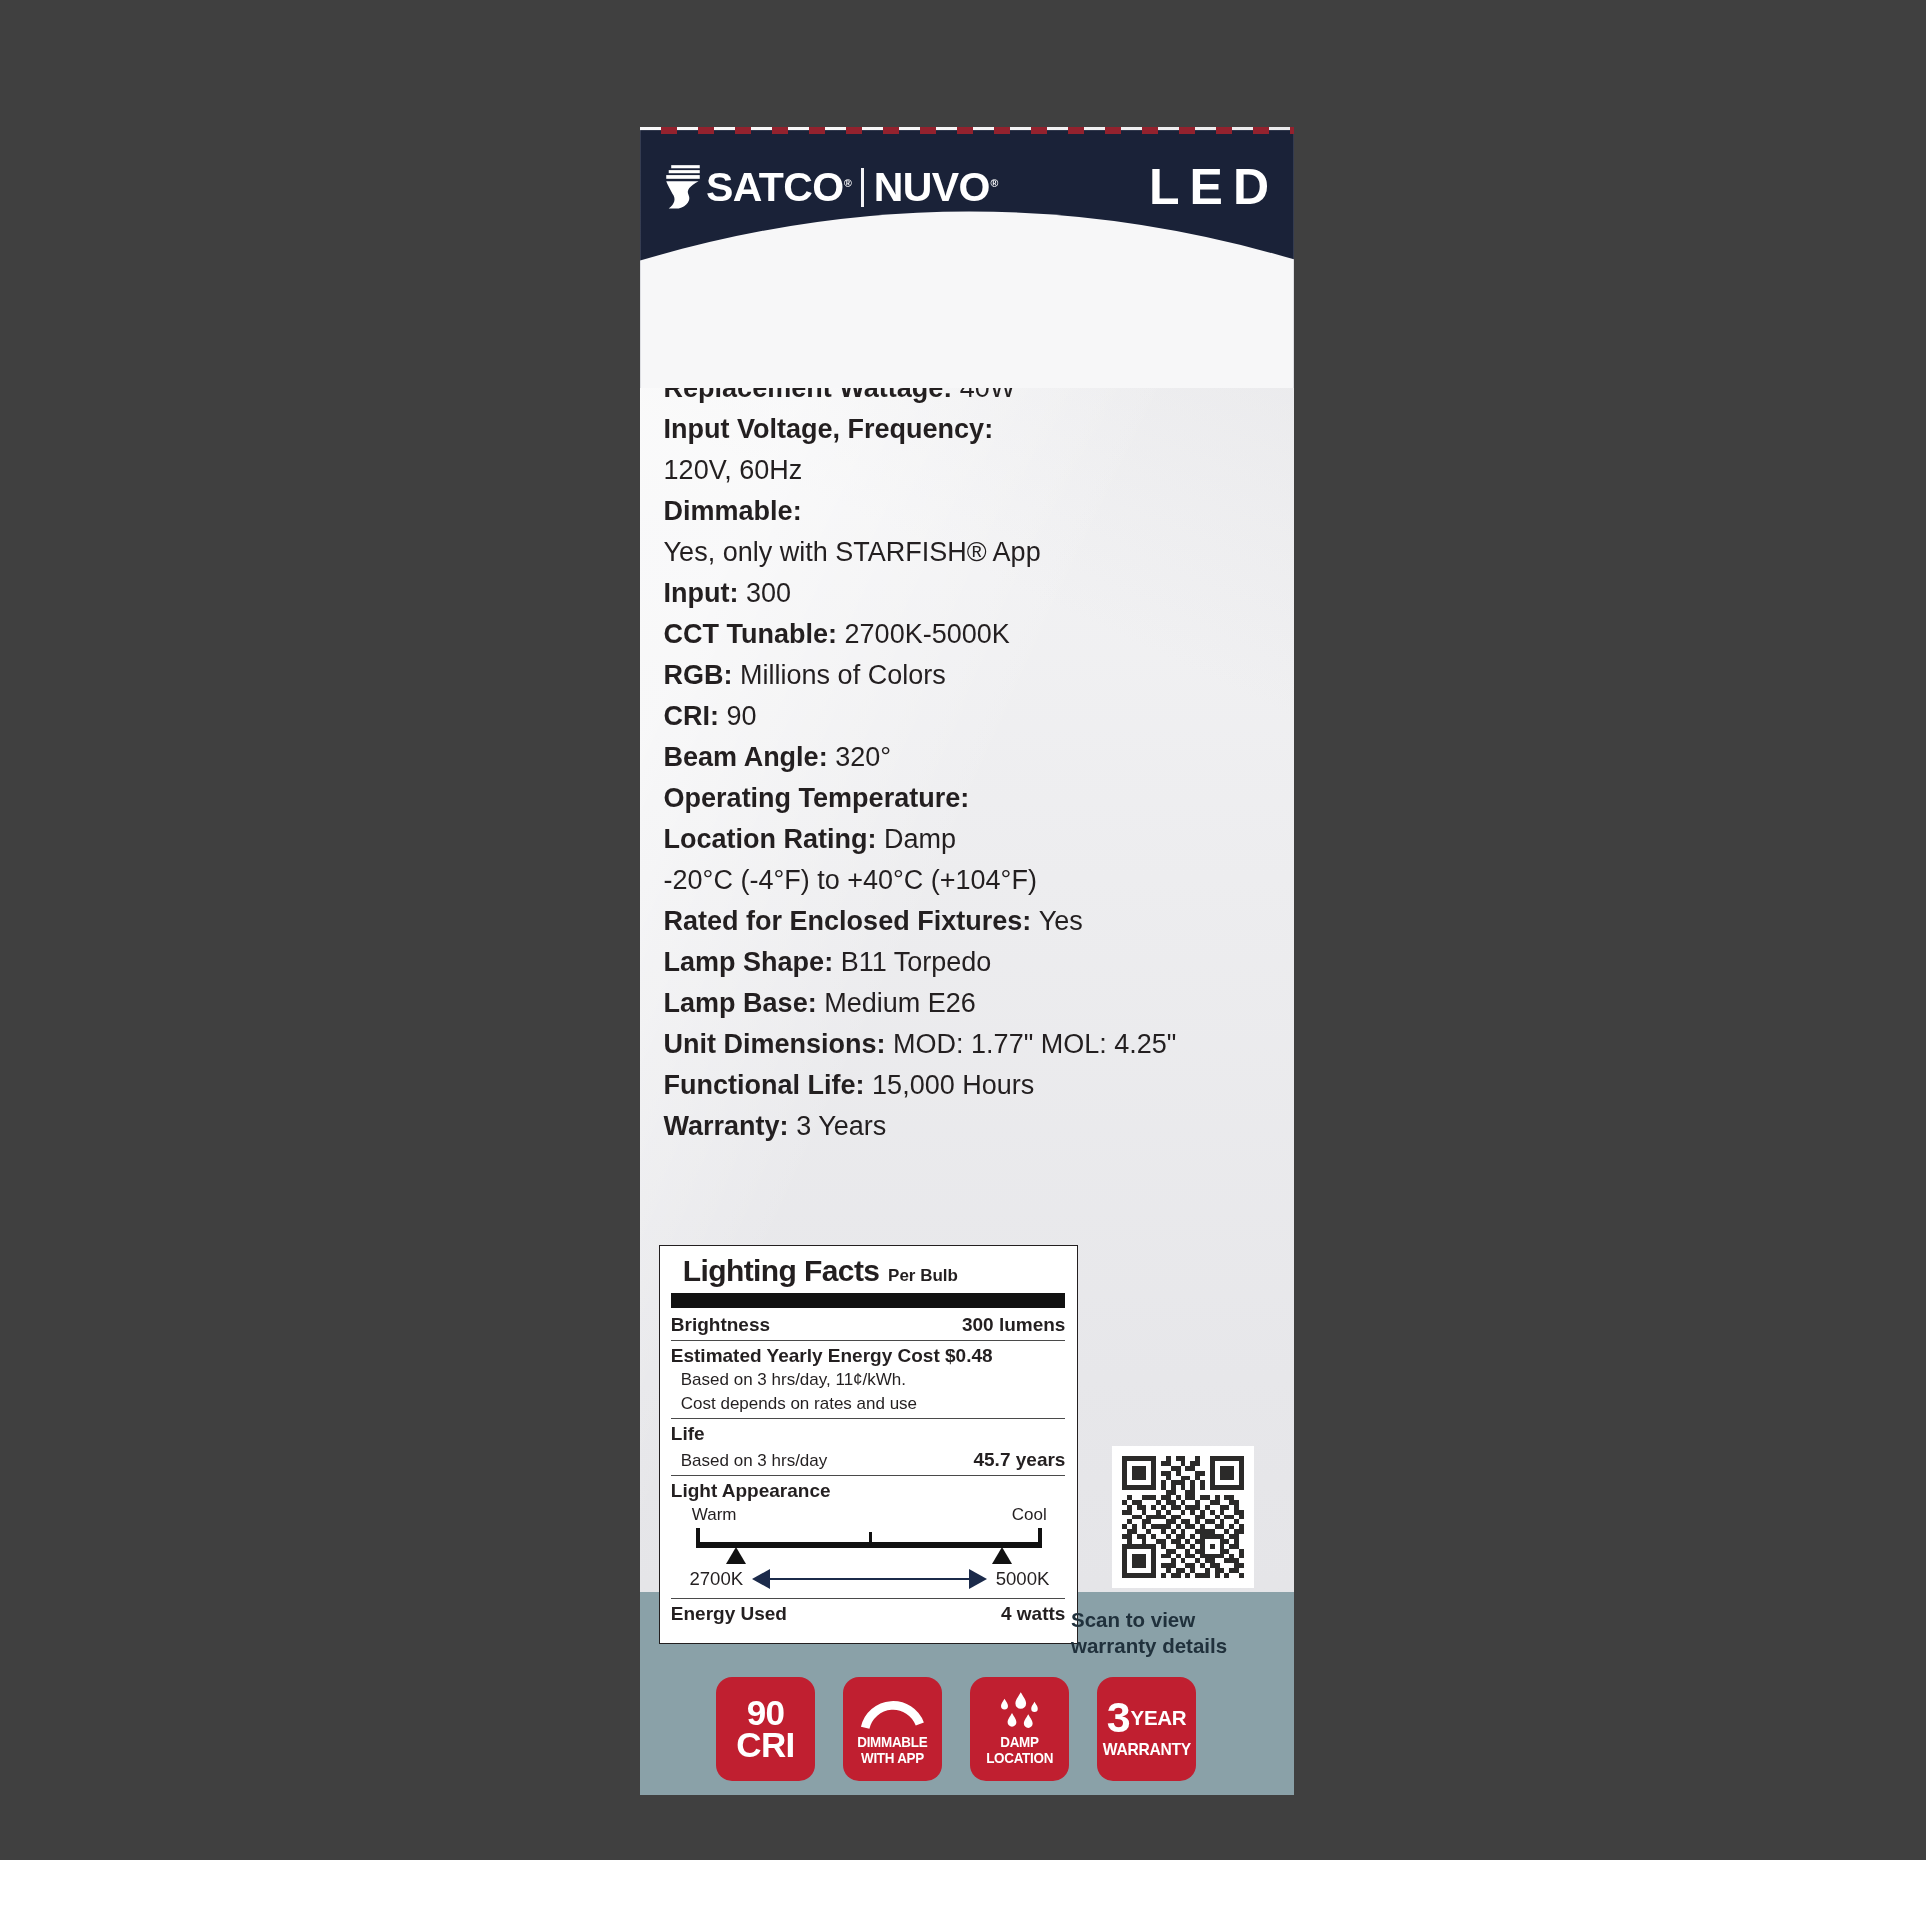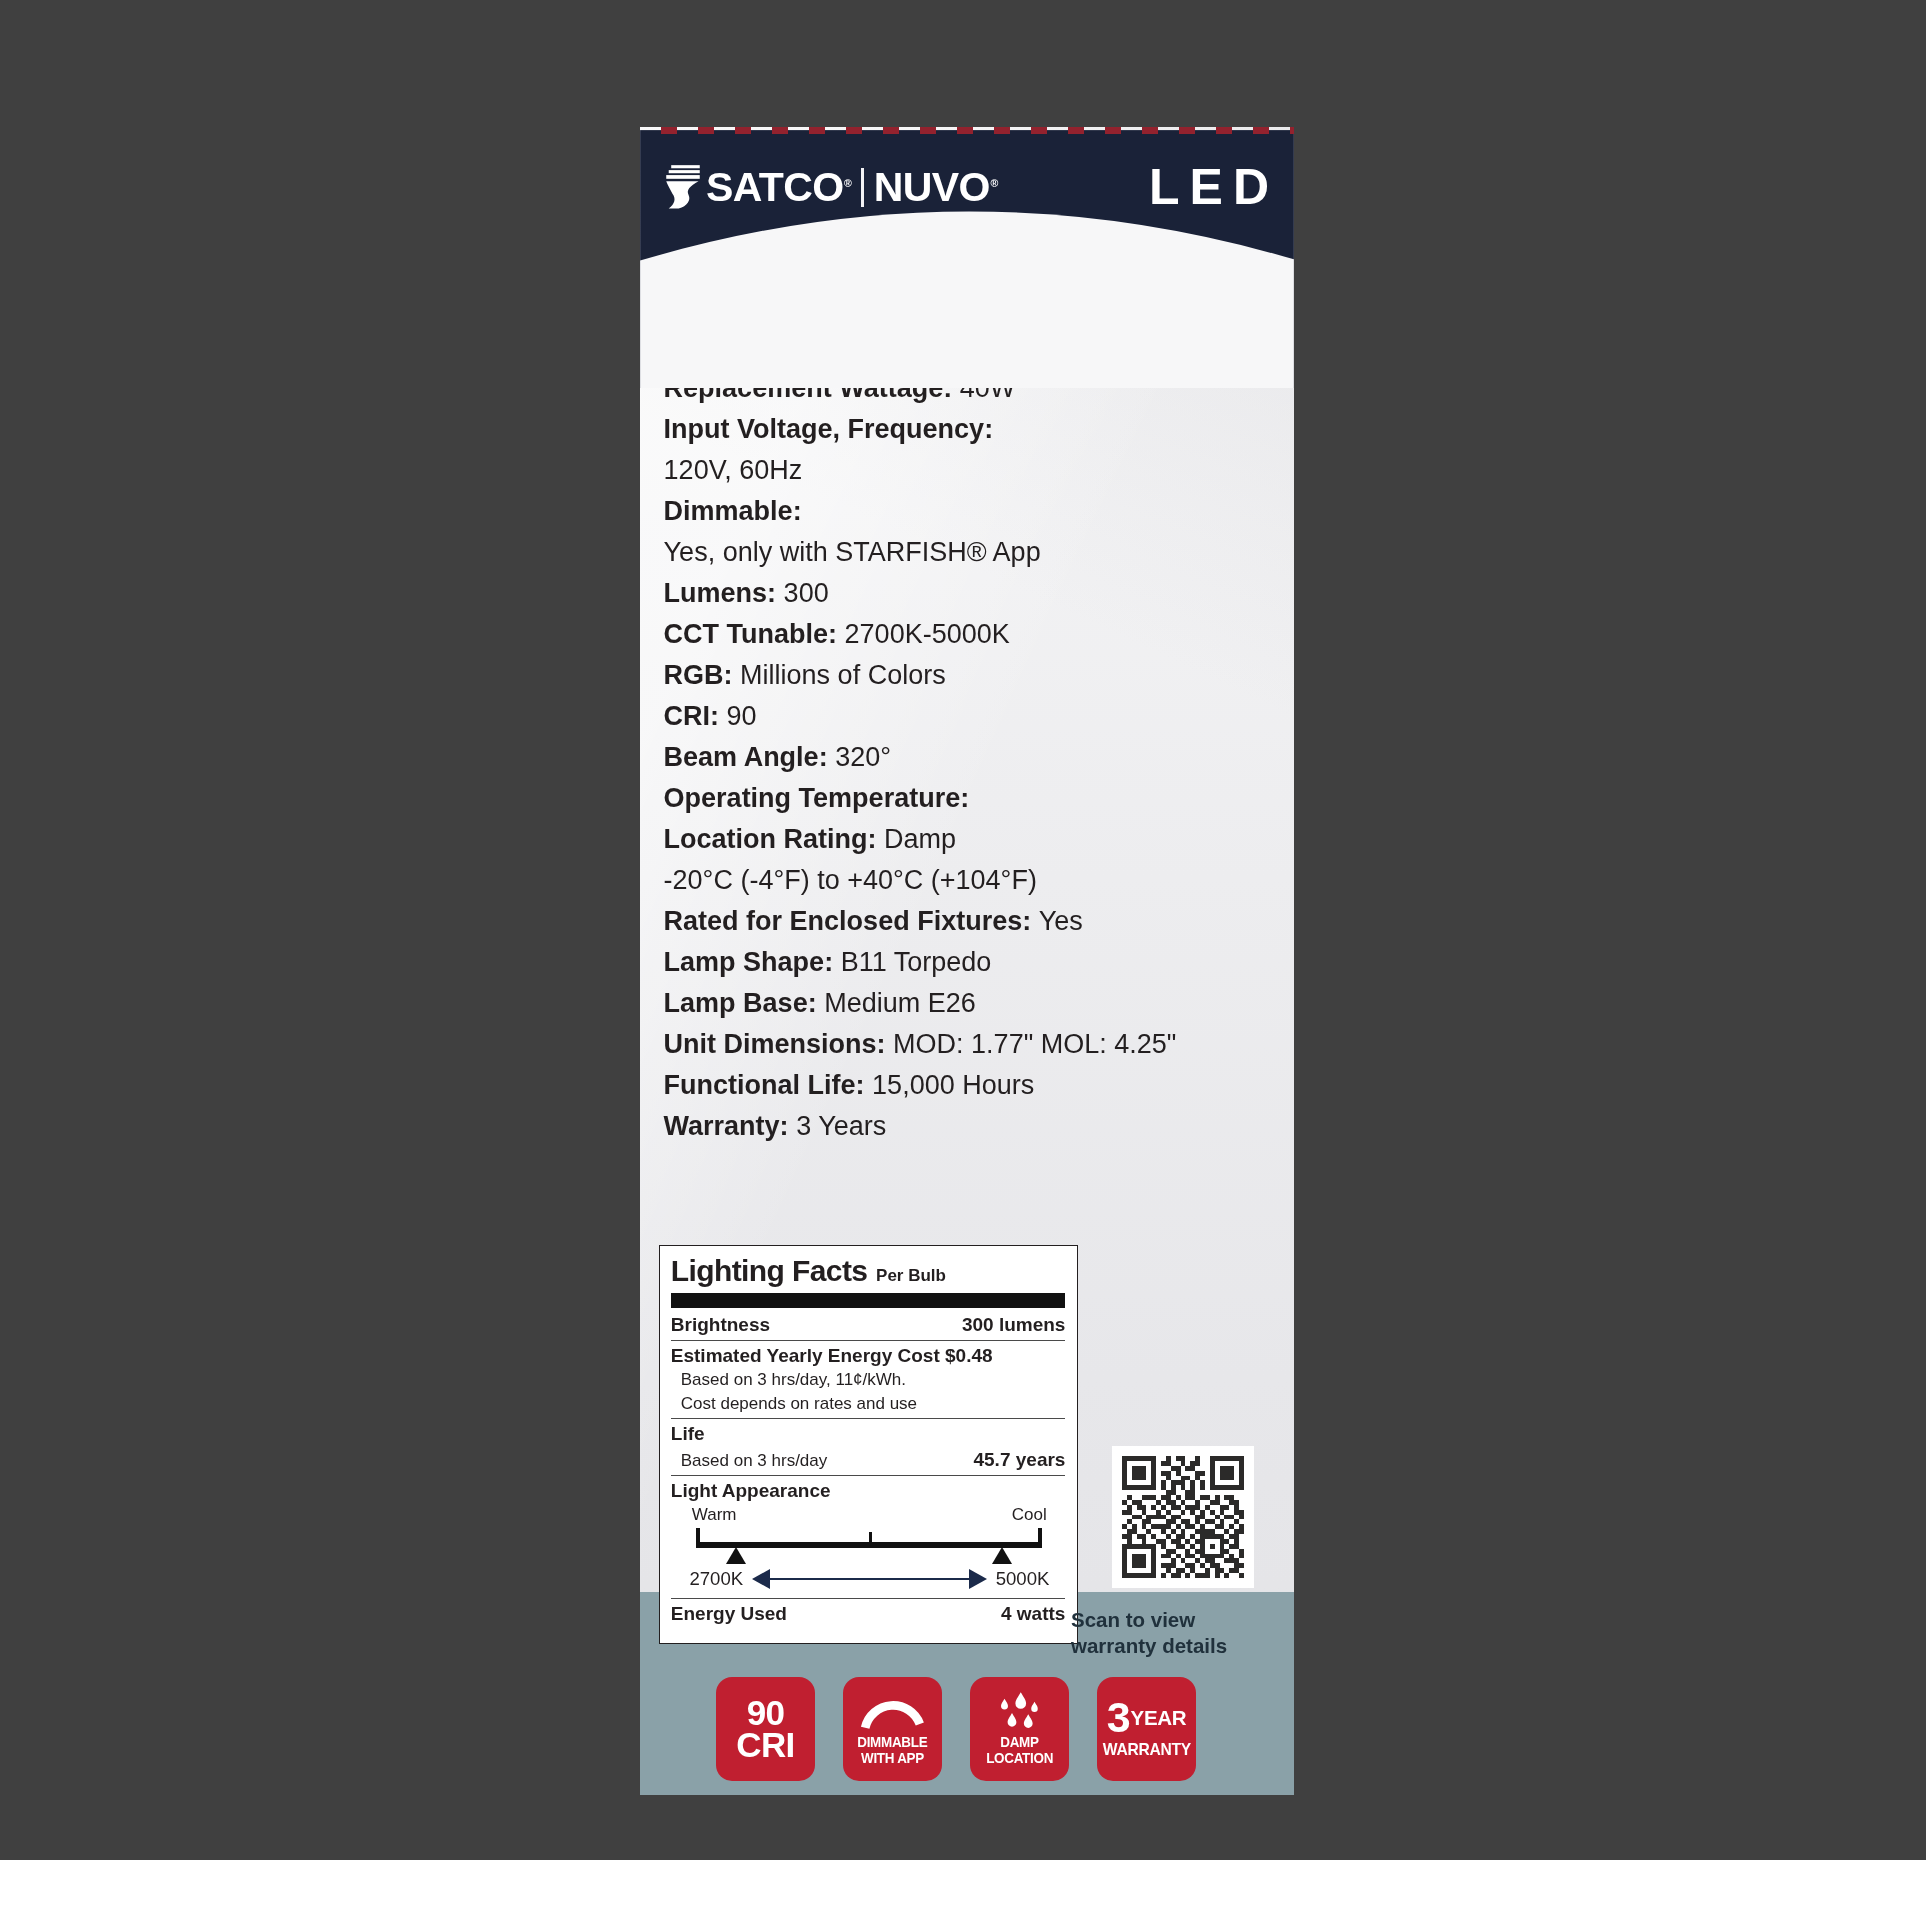--- a/index.html
+++ b/index.html
@@ -28,21 +28,21 @@
          display:flex;justify-content:space-between;align-items:baseline;}
   .spec-title{font-size:34px;font-weight:bold;letter-spacing:0.6px;margin:0;}
   .spec-sku{font-size:34px;font-weight:bold;}
   .spec-list{position:absolute;top:200px;left:23.6px;right:25px;z-index:2;font-size:27px;line-height:41px;}
   .spec-line{white-space:nowrap;}
   .spec-label{font-weight:bold;}
   
   .lf-box{position:absolute;top:1118px;left:18.6px;width:419px;height:399px;z-index:4;
          background:#ffffff;border:1.9px solid #231f20;box-sizing:border-box;padding:7.5px 11.2px 6.2px 11.2px;
          display:flex;flex-direction:column;}
-  .lf-titlerow{display:flex;align-items:baseline;gap:8.7px;}
+  .lf-titlerow{display:flex;align-items:baseline;gap:8.7px;margin-left:12px;}
   .lf-title{font-size:30px;font-weight:bold;letter-spacing:-0.6px;}
   .lf-sub{font-size:17px;font-weight:bold;}
   .lf-bar{height:15px;background:#111111;margin-top:5px;}
   .lf-row{display:flex;justify-content:space-between;align-items:baseline;}
   .lf-bold{font-size:19px;font-weight:bold;}
   .lf-reg{font-size:17px;}
   .lf-indent{padding-left:10px;}
   .lf-rule{border-top:1.2px solid #4a4a4a;margin:4.3px 0 3.7px 0;}
   .mt6{margin-top:3.7px;} .mt10{margin-top:6.2px;gap:38px;}
   
@@ -111,21 +111,21 @@
       <div class="spec-sku">S11243</div>
     </div>
 
     <div class="spec-list" id="spec-list">
         <div class="spec-line"><span class="spec-label">Wattage: </span><span class="spec-value">4W</span></div>
         <div class="spec-line"><span class="spec-label">Replacement Wattage: </span><span class="spec-value">40W</span></div>
         <div class="spec-line"><span class="spec-label">Input Voltage, Frequency:</span></div>
         <div class="spec-line"><span class="spec-value">120V, 60Hz</span></div>
         <div class="spec-line"><span class="spec-label">Dimmable:</span></div>
         <div class="spec-line"><span class="spec-value">Yes, only with STARFISH® App</span></div>
-        <div class="spec-line"><span class="spec-label">Lumens: </span><span class="spec-value">300</span></div>
+        <div class="spec-line"><span class="spec-label">Input: </span><span class="spec-value">300</span></div>
         <div class="spec-line"><span class="spec-label">CCT Tunable: </span><span class="spec-value">2700K-5000K</span></div>
         <div class="spec-line"><span class="spec-label">RGB: </span><span class="spec-value">Millions of Colors</span></div>
         <div class="spec-line"><span class="spec-label">CRI: </span><span class="spec-value">90</span></div>
         <div class="spec-line"><span class="spec-label">Beam Angle: </span><span class="spec-value">320°</span></div>
         <div class="spec-line"><span class="spec-label">Operating Temperature:</span></div>
         <div class="spec-line"><span class="spec-label">Location Rating: </span><span class="spec-value">Damp</span></div>
         <div class="spec-line"><span class="spec-value">-20°C (-4°F) to +40°C (+104°F)</span></div>
         <div class="spec-line"><span class="spec-label">Rated for Enclosed Fixtures: </span><span class="spec-value">Yes</span></div>
         <div class="spec-line"><span class="spec-label">Lamp Shape: </span><span class="spec-value">B11 Torpedo</span></div>
         <div class="spec-line"><span class="spec-label">Lamp Base: </span><span class="spec-value">Medium E26</span></div>

